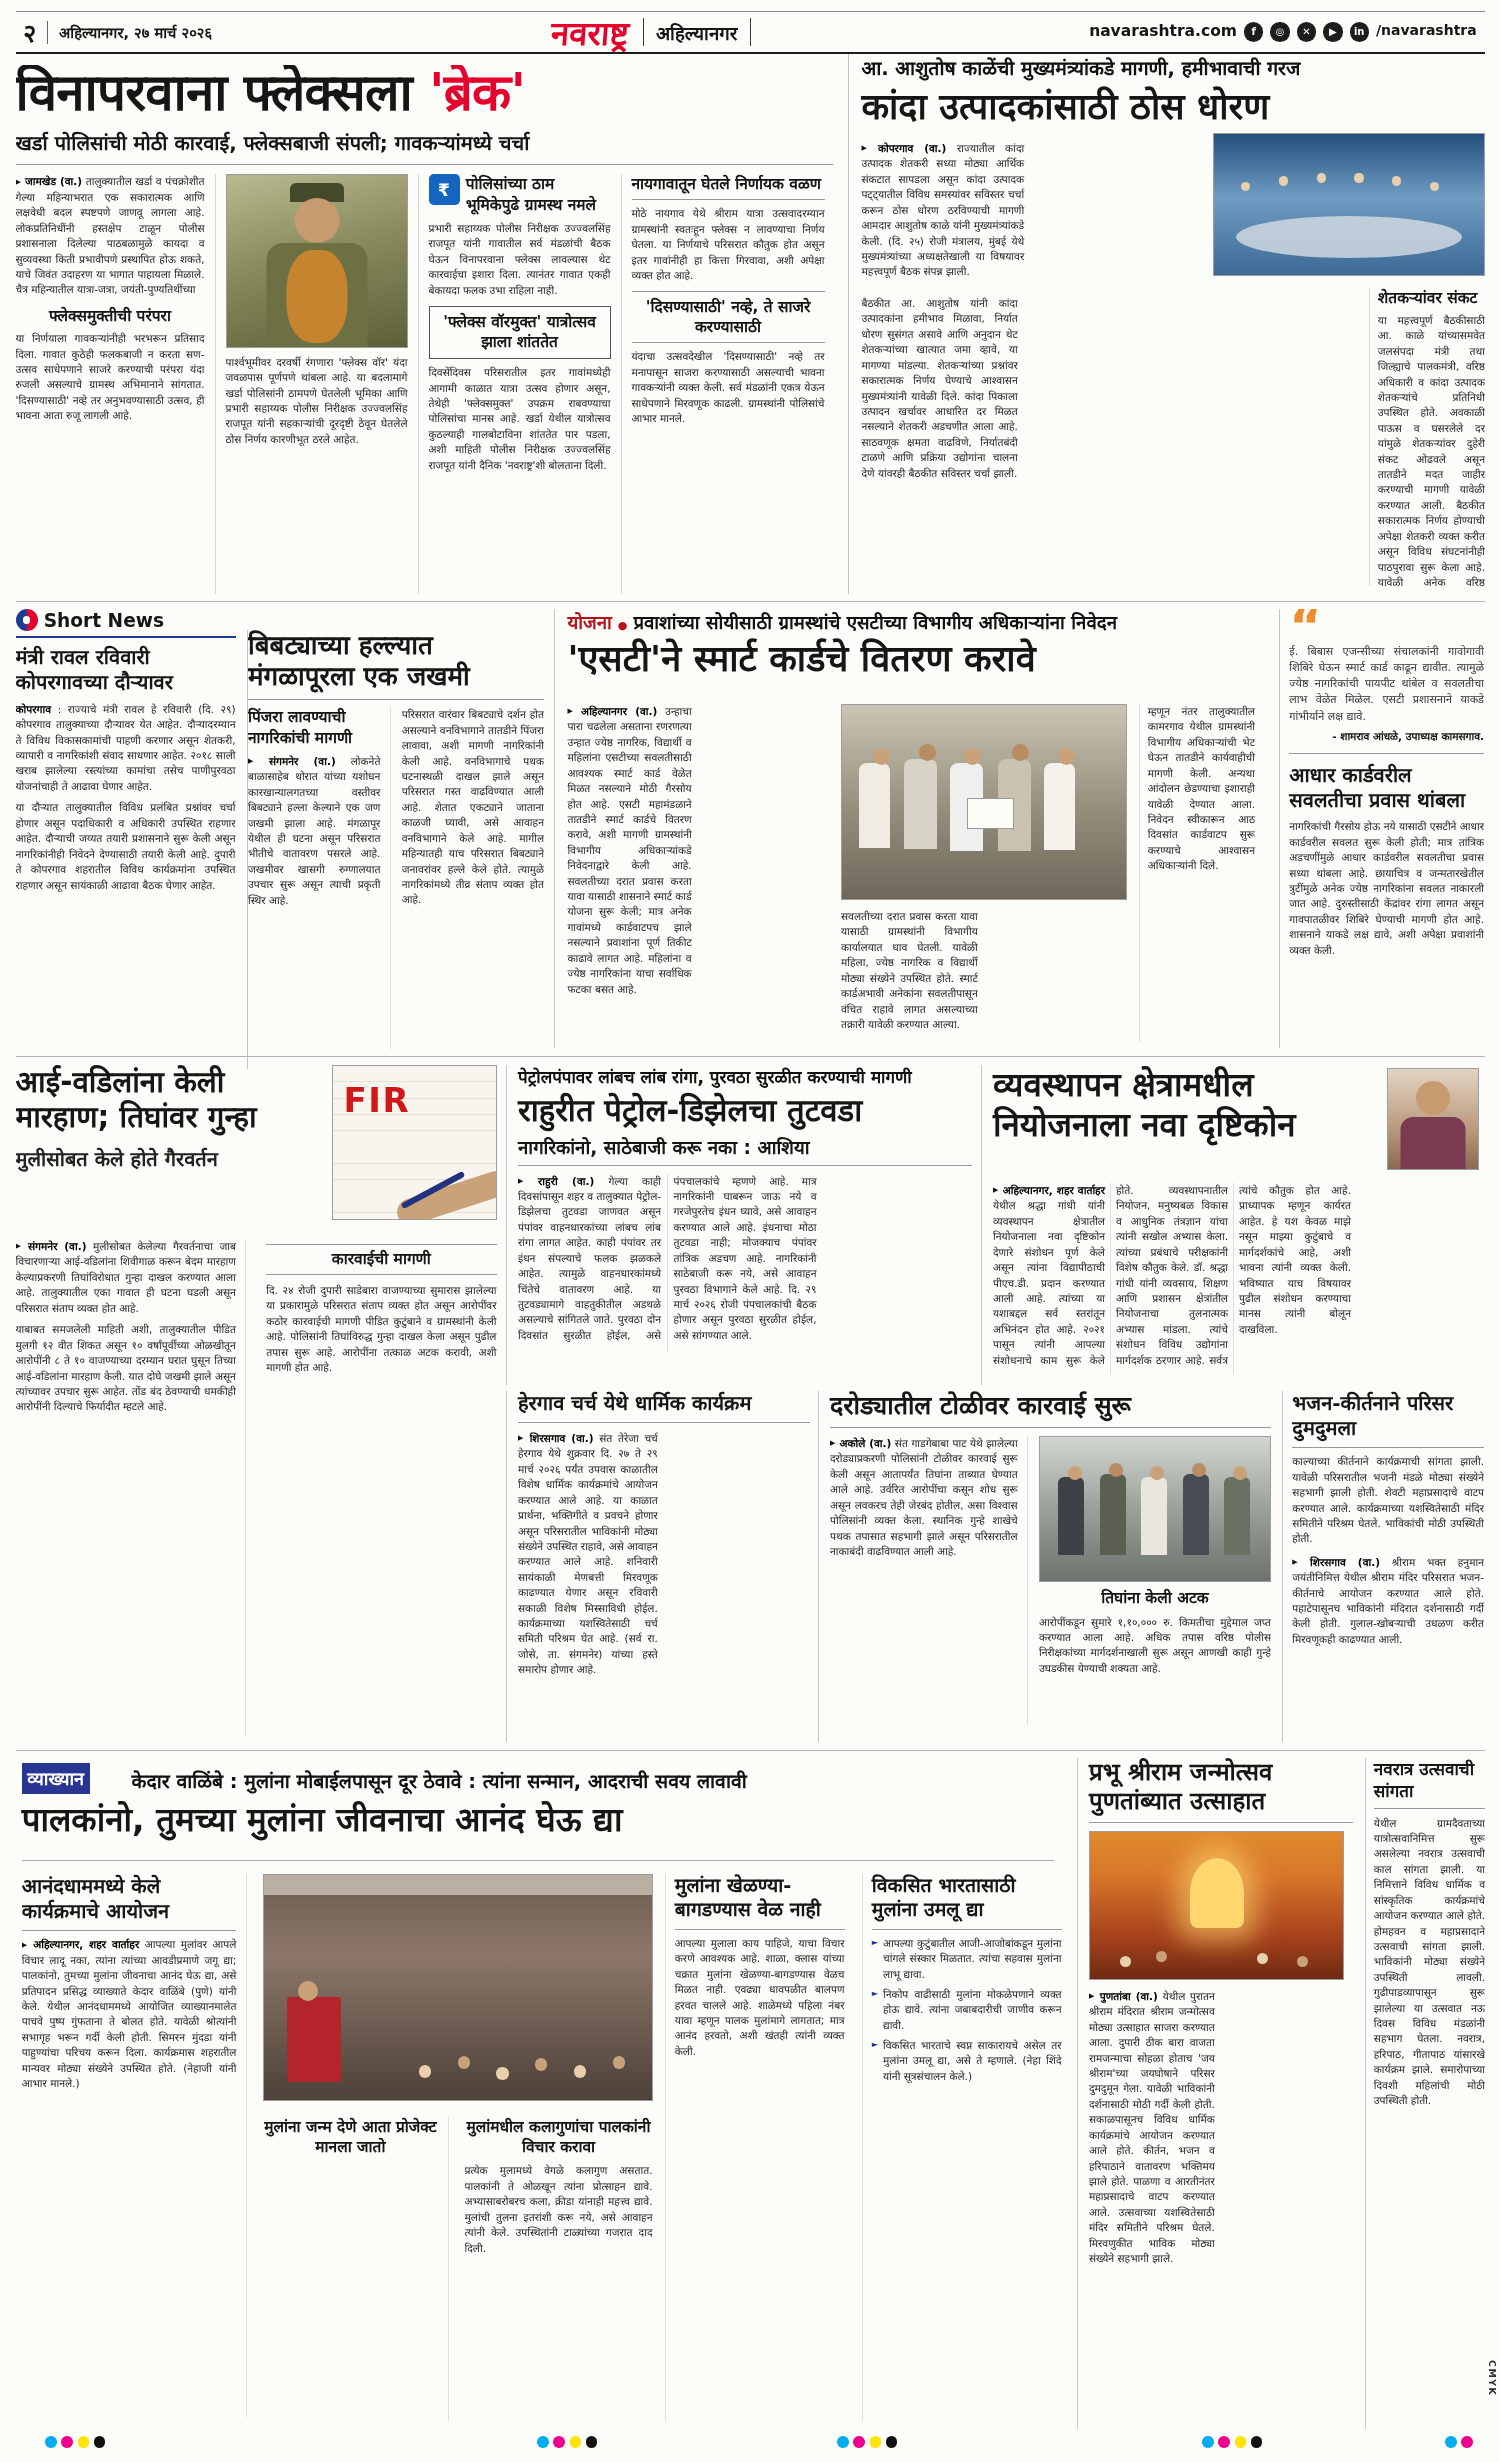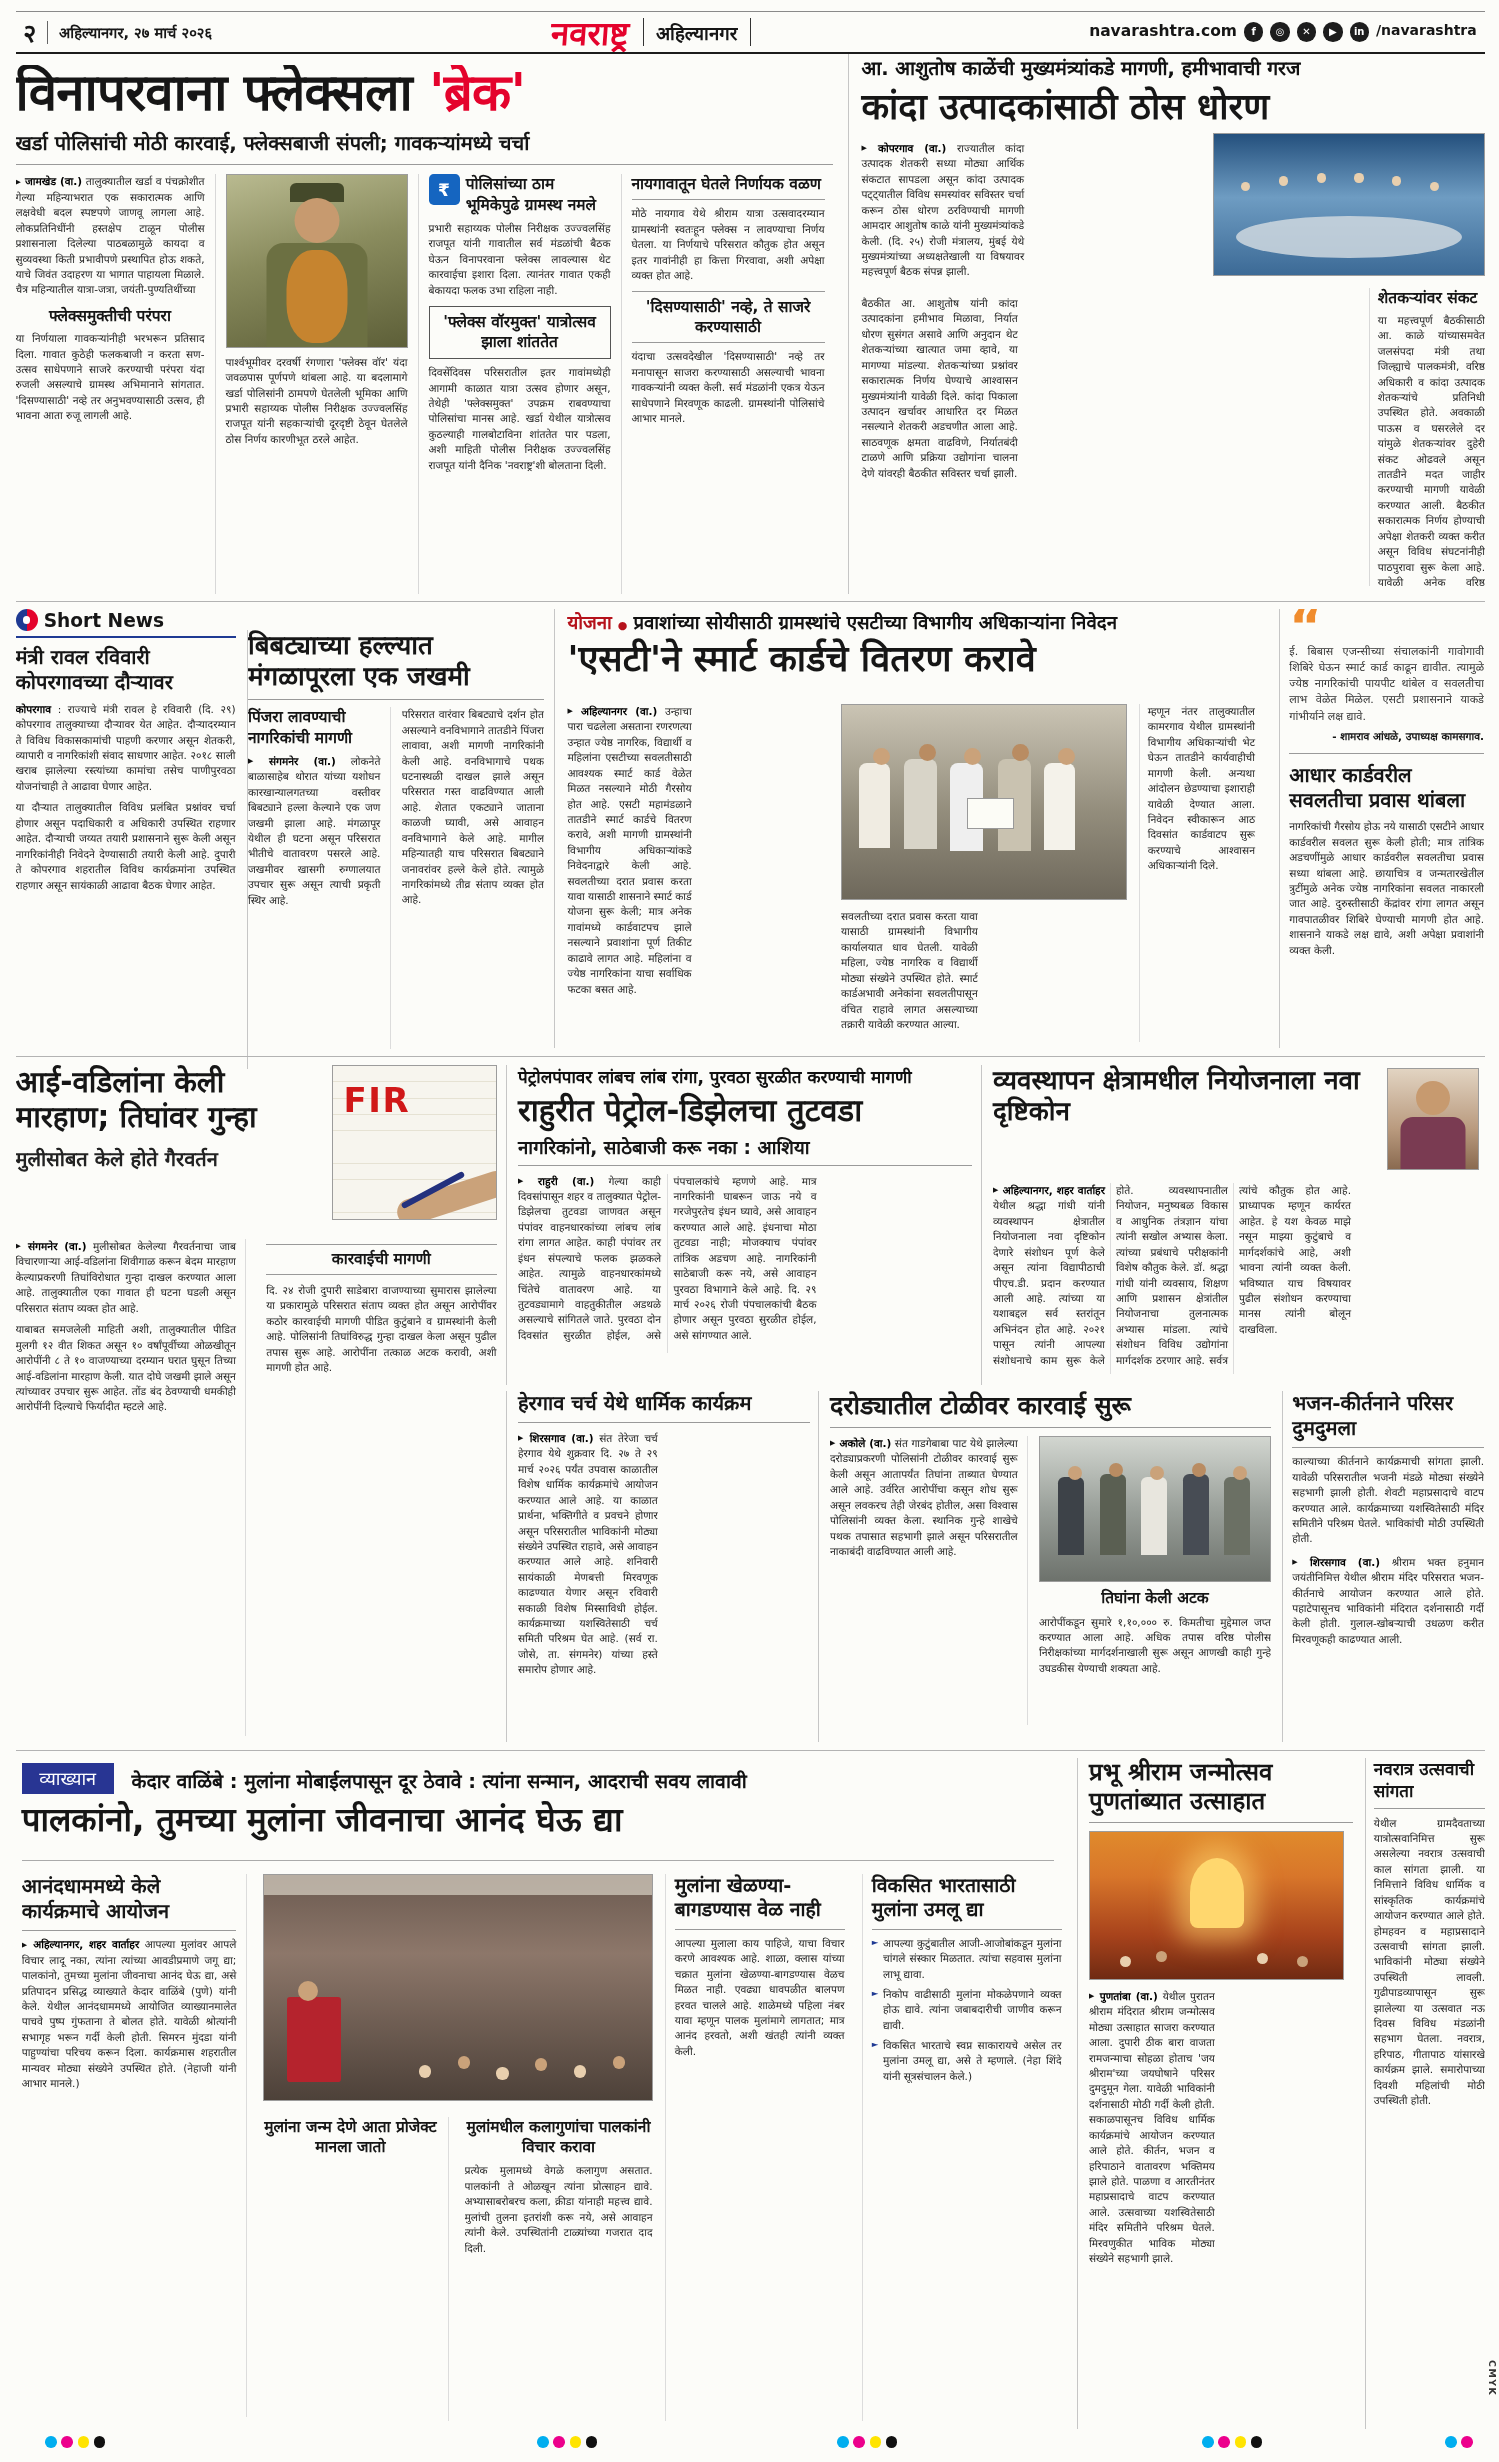--- a/index.html
+++ b/index.html
@@ -219,21 +219,21 @@
   <div class="cols2 body-txt" style="margin-top:7.8px;height:287px">
     <span class="arrow">▶</span><span class="dl">शिरसगाव (वा.)</span> <span>संत तेरेजा चर्च हेरगाव येथे शुक्रवार दि. २७ ते २९ मार्च २०२६ पर्यंत उपवास काळातील विशेष धार्मिक कार्यक्रमांचे आयोजन करण्यात आले आहे. या काळात प्रार्थना, भक्तिगीते व प्रवचने होणार असून परिसरातील भाविकांनी मोठ्या संख्येने उपस्थित राहावे, असे आवाहन करण्यात आले आहे.</span> <span>शनिवारी सायंकाळी मेणबत्ती मिरवणूक काढण्यात येणार असून रविवारी सकाळी विशेष मिस्साविधी होईल. कार्यक्रमाच्या यशस्वितेसाठी चर्च समिती परिश्रम घेत आहे. (सर्व रा. जोसे, ता. संगमनेर) यांच्या हस्ते समारोप होणार आहे.</span>
   </div>
 </section>
 
 <section class="abs" style="left:981px;top:1065px;width:503px;height:320px;border-left:0.8px solid #c6c6c6;padding-left:11px">
   <div class="photo" style="position:absolute;right:4.7px;top:3.1px;width:92px;height:102px;background:linear-gradient(180deg,#e2d4c2 0%,#b99a7e 60%,#8a6a50 100%)">
     <span class="fig" style="left:50%;top:12.4px;transform:translateX(-50%);width:34px;height:34px;border-radius:50%;background:#c79a6f"></span>
     <span class="fig" style="left:50%;top:48px;transform:translateX(-50%);width:65px;height:54px;border-radius:12.4px 12.4px 0 0;background:#7a3b52"></span>
   </div>
-  <h2 class="h-md" style="width:382px;font-size:26px">व्यवस्थापन क्षेत्रामधील नियोजनाला नवा दृष्टिकोन</h2>
+  <h2 class="h-md" style="width:382px;font-size:33px">व्यवस्थापन क्षेत्रामधील नियोजनाला नवा दृष्टिकोन</h2>
   <div class="cols4 body-txt" style="position:absolute;left:11px;top:118px;width:481px;height:191px">
     <span class="arrow">▶</span><span class="dl">अहिल्यानगर, शहर वार्ताहर</span> <span>येथील श्रद्धा गांधी यांनी व्यवस्थापन क्षेत्रातील नियोजनाला नवा दृष्टिकोन देणारे संशोधन पूर्ण केले असून त्यांना विद्यापीठाची पीएच.डी. प्रदान करण्यात आली आहे. त्यांच्या या यशाबद्दल सर्व स्तरांतून अभिनंदन होत आहे.</span> <span>२०२१ पासून त्यांनी आपल्या संशोधनाचे काम सुरू केले होते. व्यवस्थापनातील नियोजन, मनुष्यबळ विकास व आधुनिक तंत्रज्ञान यांचा त्यांनी सखोल अभ्यास केला. त्यांच्या प्रबंधाचे परीक्षकांनी विशेष कौतुक केले.</span> <span>डॉ. श्रद्धा गांधी यांनी व्यवसाय, शिक्षण आणि प्रशासन क्षेत्रांतील नियोजनाचा तुलनात्मक अभ्यास मांडला. त्यांचे संशोधन विविध उद्योगांना मार्गदर्शक ठरणार आहे. सर्वत्र त्यांचे कौतुक होत आहे.</span> <span>प्राध्यापक म्हणून कार्यरत आहेत. हे यश केवळ माझे नसून माझ्या कुटुंबाचे व मार्गदर्शकांचे आहे, अशी भावना त्यांनी व्यक्त केली. भविष्यात याच विषयावर पुढील संशोधन करण्याचा मानस त्यांनी बोलून दाखविला.</span>
   </div>
 </section>
 
 <section class="abs" style="left:818px;top:1391px;width:453px;height:351px;border-left:0.8px solid #c6c6c6;padding-left:11px">
   <h2 class="h-md" style="font-size:25px;padding-bottom:6.2px;border-bottom:0.8px solid #999">दरोड्यातील टोळीवर कारवाई सुरू</h2>
   <div style="display:flex;gap:11px;margin-top:7.8px;height:289px">
     <div style="width:46%;border-right:0.8px solid #dcdcdc;padding-right:9.3px;overflow:hidden">
       <p class="body-txt"><span class="arrow">▶</span><span class="dl">अकोले (वा.)</span> <span>संत गाडगेबाबा पाट येथे झालेल्या दरोड्याप्रकरणी पोलिसांनी टोळीवर कारवाई सुरू केली असून आतापर्यंत तिघांना ताब्यात घेण्यात आले आहे. उर्वरित आरोपींचा कसून शोध सुरू असून लवकरच तेही जेरबंद होतील, असा विश्वास पोलिसांनी व्यक्त केला. स्थानिक गुन्हे शाखेचे पथक तपासात सहभागी झाले असून परिसरातील नाकाबंदी वाढविण्यात आली आहे.</span></p>
@@ -259,21 +259,21 @@
 
 <section class="abs" style="left:1282px;top:1391px;width:202px;height:351px;border-left:0.8px solid #c6c6c6;padding-left:9.3px">
   <h3 class="h-sm" style="padding-bottom:6.2px;border-bottom:0.8px solid #999">भजन-कीर्तनाने परिसर दुमदुमला</h3>
   <p class="body-txt" style="margin-top:6.2px">काल्याच्या कीर्तनाने कार्यक्रमाची सांगता झाली. यावेळी परिसरातील भजनी मंडळे मोठ्या संख्येने सहभागी झाली होती. शेवटी महाप्रसादाचे वाटप करण्यात आले. कार्यक्रमाच्या यशस्वितेसाठी मंदिर समितीने परिश्रम घेतले. भाविकांची मोठी उपस्थिती होती.</p>
   <p class="body-txt" style="margin-top:7.8px"><span class="arrow">▶</span><span class="dl">शिरसगाव (वा.)</span> <span>श्रीराम भक्त हनुमान जयंतीनिमित्त येथील श्रीराम मंदिर परिसरात भजन-कीर्तनाचे आयोजन करण्यात आले होते. पहाटेपासूनच भाविकांनी मंदिरात दर्शनासाठी गर्दी केली होती. गुलाल-खोबऱ्याची उधळण करीत मिरवणूकही काढण्यात आली.</span></p>
 </section>
 
 <div class="hr" style="top:1750px"></div>
 
 <section class="abs" style="left:15.5px;top:1758px;width:1050px;height:671px">
-  <span style="position:absolute;left:6.2px;top:4.7px;width:92px;height:31px;background:#283593;color:#fff;font-size:18px;font-weight:normal;display:flex;align-items:center;justify-content:center">व्याख्यान</span>
+  <span style="position:absolute;left:6.2px;top:4.7px;width:68px;height:31px;background:#283593;color:#fff;font-size:18px;font-weight:bold;display:flex;align-items:center;justify-content:center">व्याख्यान</span>
   <div class="kicker" style="position:absolute;left:116px;top:9.3px;width:916px;font-size:19.4px">केदार वाळिंबे : मुलांना मोबाईलपासून दूर ठेवावे : त्यांना सन्मान, आदराची सवय लावावी</div>
   <h1 style="position:absolute;left:6.2px;top:43px;width:1032px;font-size:33px;font-weight:bold;line-height:1.15">पालकांनो, तुमच्या मुलांना जीवनाचा आनंद घेऊ द्या</h1>
   <div style="position:absolute;left:6.2px;top:102px;width:1032px;height:0.8px;background:#aaa"></div>
 
   <div style="position:absolute;left:6.2px;top:116px;width:225px;height:543px;overflow:hidden;border-right:0.8px solid #dcdcdc;padding-right:9.3px">
     <h3 class="h-sm" style="padding-bottom:6.2px;border-bottom:0.8px solid #999;margin-bottom:6.2px">आनंदधाममध्ये केले कार्यक्रमाचे आयोजन</h3>
     <p class="body-txt"><span class="arrow">▶</span><span class="dl">अहिल्यानगर, शहर वार्ताहर</span> <span>आपल्या मुलांवर आपले विचार लादू नका, त्यांना त्यांच्या आवडीप्रमाणे जगू द्या; पालकांनो, तुमच्या मुलांना जीवनाचा आनंद घेऊ द्या, असे प्रतिपादन प्रसिद्ध व्याख्याते केदार वाळिंबे (पुणे) यांनी केले. येथील आनंदधाममध्ये आयोजित व्याख्यानमालेत पाचवे पुष्प गुंफताना ते बोलत होते. यावेळी श्रोत्यांनी सभागृह भरून गर्दी केली होती. सिमरन मुंदडा यांनी पाहुण्यांचा परिचय करून दिला. कार्यक्रमास शहरातील मान्यवर मोठ्या संख्येने उपस्थित होते. (नेहाजी यांनी आभार मानले.)</span></p>
   </div>
 
   <div class="photo" style="position:absolute;left:247px;top:116px;width:390px;height:227px;background:linear-gradient(180deg,#6b5a50 0%,#8d776a 35%,#4d4139 100%)">

